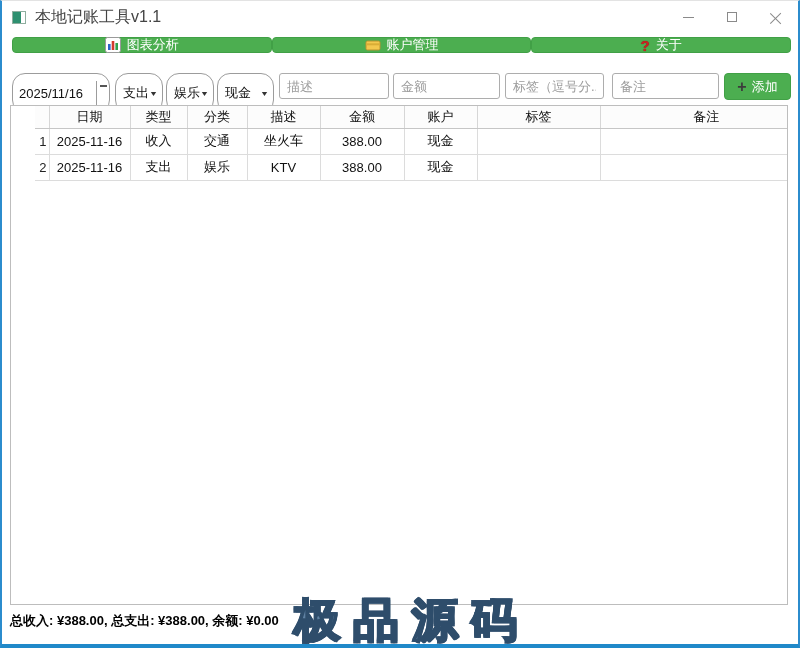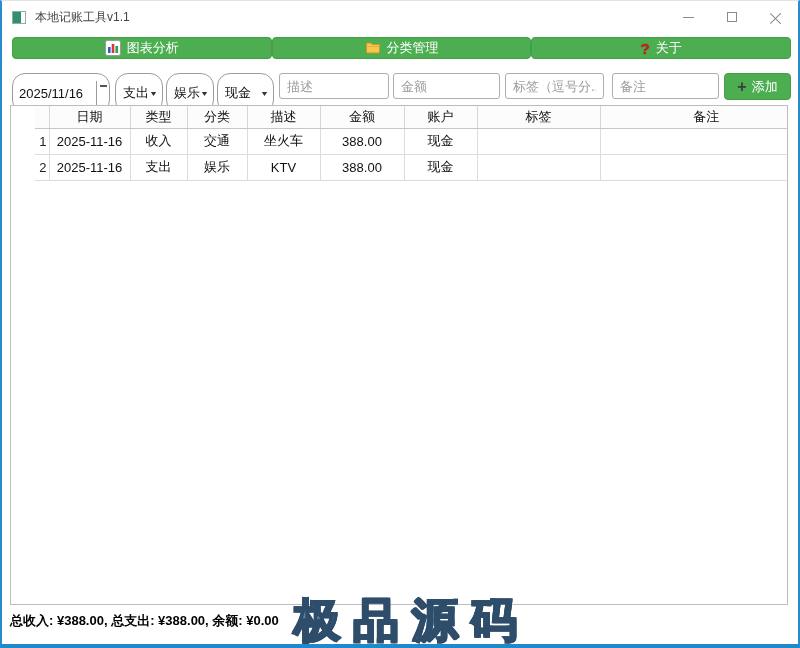--- a/index.html
+++ b/index.html
@@ -11,33 +11,33 @@
     overflow: hidden;
   }
 
   
   .titlebar { position: absolute; top: 0; left: 0; right: 0; height: 32px;
     display: flex; align-items: center; padding-left: 10px; background: #ffffff; }
   .app-icon { width: 14px; height: 13px; border: 1px solid #8fae9f; background: #fff;
     display: inline-block; position: relative; }
   .app-icon::before { content: ""; position: absolute; left: 0; top: 0; bottom: 0; width: 8px;
     background: #2e9070; }
-  .title-text { margin-left: 9px; font-size: 12px; color: #444; }
+  .title-text { margin-left: 9px; font-size: 16px; color: #444; }
   .win-controls { position: absolute; right: 0; top: 0; height: 32px; display: flex; }
   .win-btn { width: 44px; height: 32px; display: flex; align-items: center; justify-content: center; cursor: default; }
   .glyph-min { width: 11px; height: 1px; background: #8a8a8a; }
   .glyph-max { width: 10px; height: 10px; border: 1px solid #8a8a8a; }
   .glyph-close { position: relative; width: 12px; height: 12px; }
   .glyph-close::before, .glyph-close::after { content: ""; position: absolute; left: 5px; top: 0;
     width: 1.4px; height: 15px; background: #8a8a8a; }
   .glyph-close::before { transform: rotate(45deg); }
   .glyph-close::after { transform: rotate(-45deg); }
 
   
-  .toolbar { position: absolute; top: 36px; left: 10px; width: 779px; height: 22px;
+  .toolbar { position: absolute; top: 36px; left: 10px; width: 779px; height: 16px;
     display: flex; gap: 0; }
   .tool-btn { flex: 1; background: #4cae50; border: 1px solid #41a046; border-radius: 4px;
     color: #ffffff; font-size: 13px; display: flex; align-items: center; justify-content: center;
     gap: 6px; cursor: pointer; }
   .tool-btn .ic { display: inline-flex; align-items: center; }
   .q-ic { color: #cc2020; font-weight: bold; font-size: 15px; text-shadow: 0 0 1px #7a0f0f; }
 
   
   .entry { position: absolute; top: 72px; left: 0; width: 800px; height: 26px; font-size: 13px; }
   .entry .field { position: absolute; top: 0; height: 40px; background: #fff;
@@ -120,25 +120,25 @@
             <rect x="3" y="7" width="2.6" height="6" fill="#2a62c9"></rect>
             <rect x="6.7" y="4" width="2.6" height="9" fill="#d23b2f"></rect>
             <rect x="10.4" y="6" width="2.6" height="7" fill="#2fa14e"></rect>
           </svg>
       </span>
       <span>图表分析</span>
     </button>
     <button class="tool-btn">
       <span class="ic">
         <svg width="16" height="16" viewBox="0 0 16 16">
-            <path d="M1.5 4.5 L1.5 3 L6 3 L7.5 4.5 L14.5 4.5 L14.5 13 L1.5 13 Z" fill="#f6c64d" stroke="#c2982f"></path>
-            <path d="M1.5 6.5 L14.5 6.5" stroke="#e3b23c" fill="none"></path>
+            <rect x="1" y="4" width="14" height="9" rx="1.5" fill="#f3c84e" stroke="#b8922f"></rect>
+            <rect x="1" y="6.3" width="14" height="2" fill="#d9ad36"></rect>
           </svg>
       </span>
-      <span>分类管理</span>
+      <span>账户管理</span>
     </button>
     <button class="tool-btn">
       <span class="ic q-ic">?</span>
       <span>关于</span>
     </button>
   </div>
 
   <div class="entry">
     <div class="field date-field">
       <span class="date-text">2025/11/16</span>

